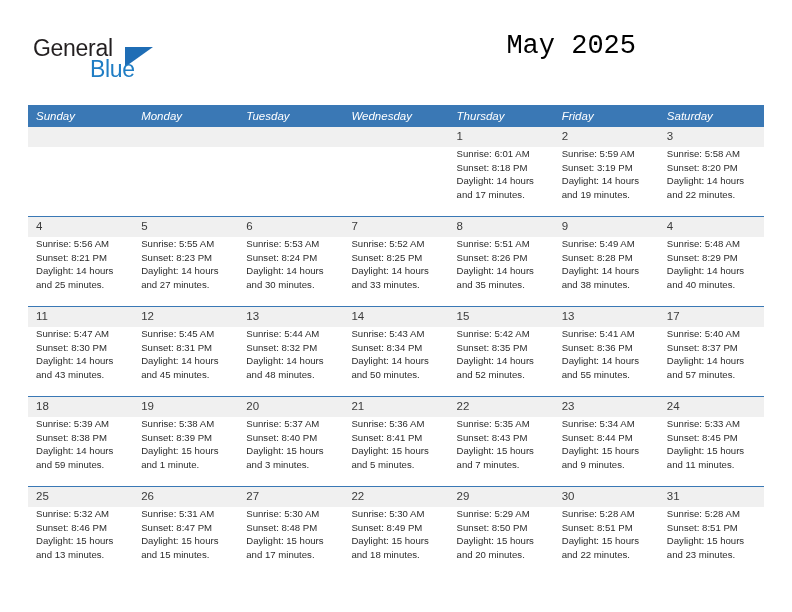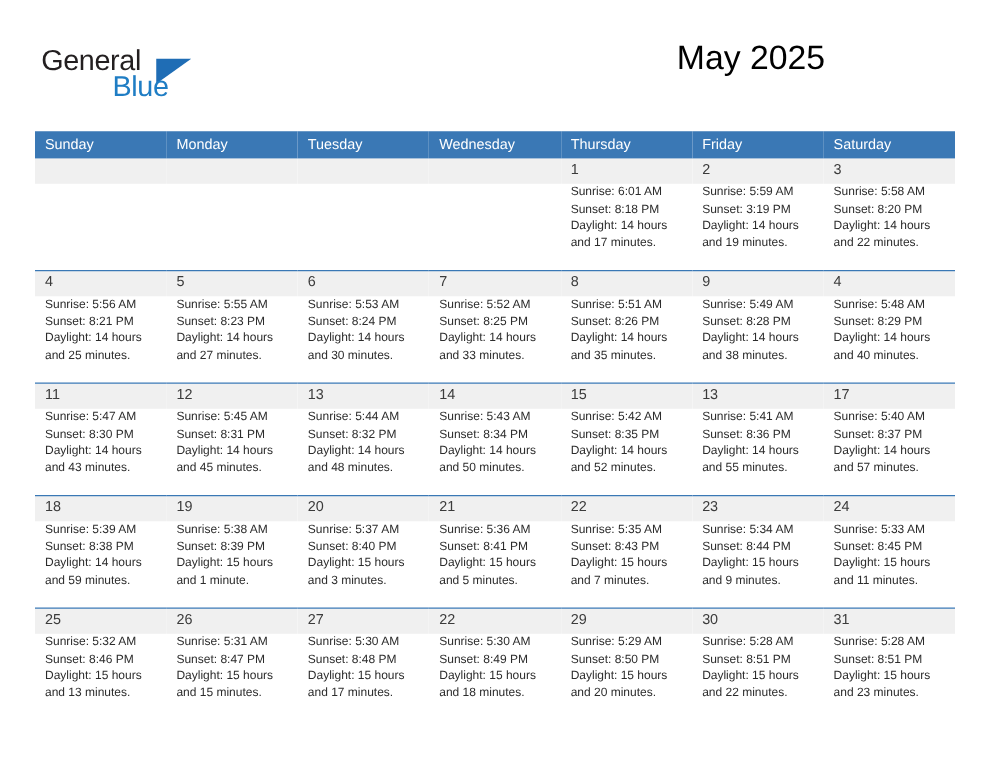--- a/index.html
+++ b/index.html
@@ -21,21 +21,20 @@
     box-sizing: border-box;
   }
 
   
   .header {
     position: absolute;
     left: 0;
     top: 0;
     width: 672px;
     height: 104px;
-    padding-left: 24px;
   }
   .logo {
     position: absolute;
     left: 33px;
     top: 35px;
     width: 180px;
     height: 48px;
   }
   .logo-general {
     position: absolute;
@@ -63,20 +62,21 @@
     height: 0;
     border-left: 28px solid #1f6db5;
     border-bottom: 20px solid transparent;
   }
 
   .title-block {
     position: absolute;
     right: 36px;
     top: 30px;
     text-align: left;
+    font-family: Liberation Mono, monospace;
   }
   .month-title {
     font-size: 27px;
     font-weight: normal;
     color: #000000;
     line-height: 32px;
     white-space: nowrap;
   }
   .location-sub {
     margin-top: 7px;
@@ -100,20 +100,21 @@
   }
   table.cal th {
     background: #3a78b5;
     color: #ffffff;
     font-size: 11.5px;
     font-weight: normal;
     text-align: left;
     padding: 5px 0 5px 8px;
     height: 11px;
     border: none;
+    font-style: italic;
   }
   table.cal td {
     vertical-align: top;
     padding: 0;
     border-top: 1px solid #3a78b5;
     width: 105.14px;
     height: 89px;
     background: #ffffff;
   }
   table.cal tr.week:first-child td {

